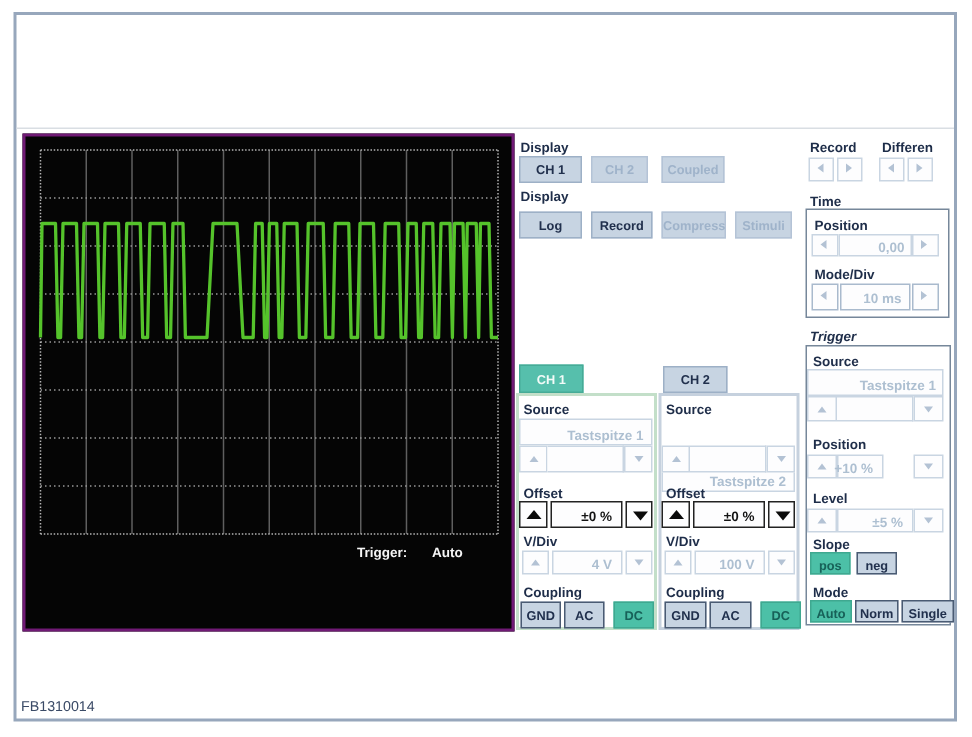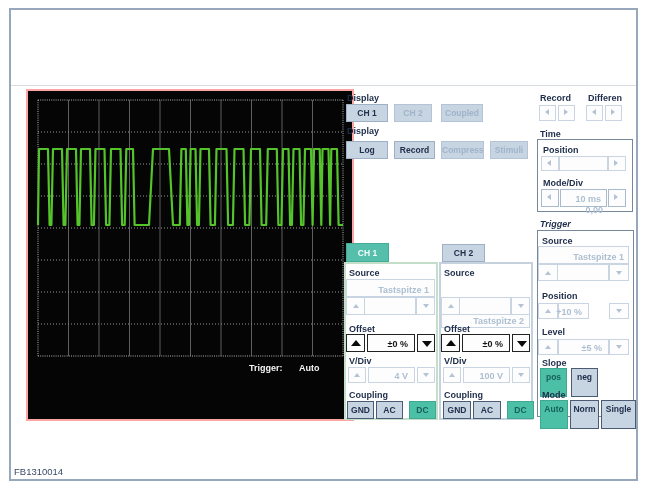--- a/index.html
+++ b/index.html
@@ -1,24 +1,24 @@
 <!DOCTYPE html>
 <html><head>
 <meta charset="utf-8">
 <style>
   html,body{margin:0;padding:0;}
   body{width:648px;height:491px;background:#ffffff;position:relative;overflow:hidden;
        font-family:"Liberation Sans",sans-serif;}
   .abs{position:absolute;box-sizing:border-box;}
   .frame{left:9px;top:8px;width:629px;height:473px;border:2px solid #97a7bc;background:#fff;}
   .fb{left:14px;top:466px;font-size:9.5px;color:#3a4a66;}
-  .scope{left:26px;top:89px;width:328px;height:332px;background:#050505;border:2px solid #fca5a5;}
+  .scope{left:15px;top:89px;width:328px;height:332px;background:#050505;border:2px solid #701a75;}
   .lbl{position:absolute;box-sizing:border-box;font-size:9px;font-weight:bold;color:#1e2d49;white-space:nowrap;}
   .btn{position:absolute;box-sizing:border-box;background:#c7d4e2;border:1px solid #9db0c6;
-       font-size:8.5px;font-weight:bold;color:#21304d;text-align:center;line-height:16px;height:29px;}
+       font-size:8.5px;font-weight:bold;color:#21304d;text-align:center;line-height:16px;height:15px;}
   .dis{color:#9fb3ca;border-color:#b4c3d6;}
   .teal{background:#4cc0a7;border:1px solid #3fa890;color:#176158;}
   .tealw{background:#56bfac;border:1px solid #46ab97;color:#f2fbf8;}
   .cell{position:absolute;box-sizing:border-box;border:1px solid #c9d5e2;background:#fdfdfe;}
   .gtxt{position:absolute;box-sizing:border-box;font-size:9px;font-weight:bold;color:#adbfd1;white-space:nowrap;}
   .dtxt{position:absolute;box-sizing:border-box;font-size:9px;font-weight:bold;color:#141414;white-space:nowrap;}
   .panel{position:absolute;box-sizing:border-box;background:#fff;}
   
   .tri{position:absolute;width:0;height:0;}
   .up-g{border-left:3.5px solid transparent;border-right:3.5px solid transparent;border-bottom:4.5px solid #b3c2d4;}
@@ -93,21 +93,21 @@
     <span class="tri rt-g" style="left:5px;top:3px;"></span>
   </div>
 
 <div class="lbl" style="left:540px;top:129px;">Time</div>
 <div class="panel" style="left:537px;top:139px;width:96px;height:73px;border:1px solid #76879a;"></div>
 <div class="lbl" style="left:543px;top:145px;">Position</div>
 <div class="cell" style="left:541px;top:156px;width:18px;height:15px;">
     <span class="tri lf-g" style="left:5px;top:3px;"></span>
   </div>
 <div class="cell" style="left:559px;top:156px;width:49px;height:15px;">
-    <span class="gtxt" style="right:4px;top:3px;margin-top:45px;">0,00</span>
+    <span class="gtxt" style="right:4px;top:3px;">0,00</span>
   </div>
 <div class="cell" style="left:608px;top:156px;width:18px;height:15px;">
     <span class="tri rt-g" style="left:5px;top:3px;"></span>
   </div>
 <div class="lbl" style="left:543px;top:178px;">Mode/Div</div>
 <div class="cell" style="left:541px;top:189px;width:18px;height:18px;border-color:#a9bacd;">
     <span class="tri lf-g" style="left:5px;top:4px;"></span>
   </div>
 <div class="cell" style="left:560px;top:189px;width:47px;height:18px;border-color:#a9bacd;">
     <span class="gtxt" style="right:5px;top:4px;">10 ms</span>

